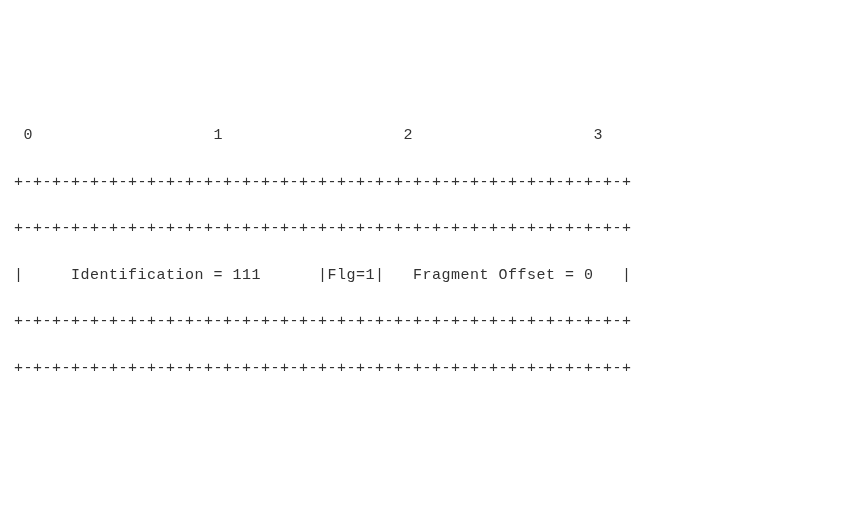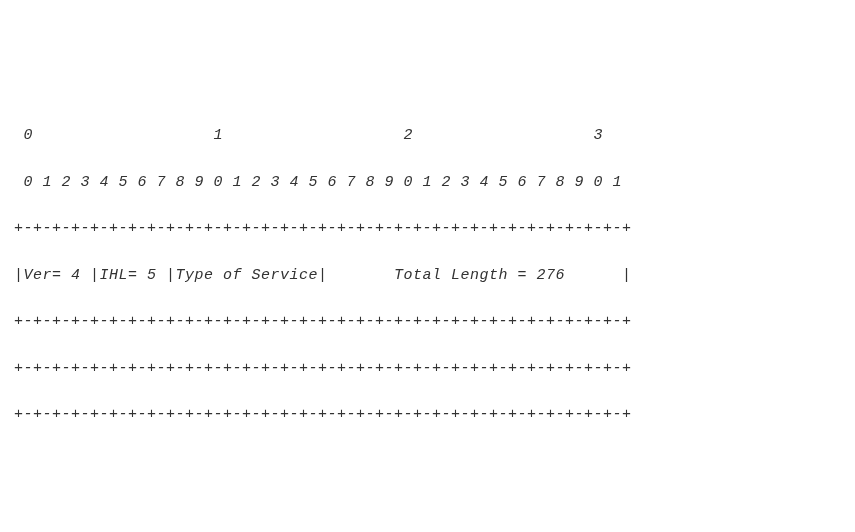--- a/index.html
+++ b/index.html
@@ -16,34 +16,32 @@
       padding: 8px 14px;
       white-space: pre;
       line-height: 1.55;
       position: relative;
     }
     .diagram {
       white-space: pre;
     }
     .line {
       display: block;
-      font-style: italic;
     }
   </style>
 </head>
 <body>
 
 
 
 <div class="diagram">
 <span class="line"> 0                   1                   2                   3</span>
-<span class="line"> 0 1 2 3 4 5 6 7 8 9 0 1 2 3 4 5 6 7 8 9 0 1 2 3 4 5 6 7 8 9 0 1</span>
 <span class="line">+-+-+-+-+-+-+-+-+-+-+-+-+-+-+-+-+-+-+-+-+-+-+-+-+-+-+-+-+-+-+-+-+</span>
-<span class="line">|Ver= 4 |IHL= 5 |Type of Service|       Total Length = 276      |</span>
 <span class="line">+-+-+-+-+-+-+-+-+-+-+-+-+-+-+-+-+-+-+-+-+-+-+-+-+-+-+-+-+-+-+-+-+</span>
+<span class="line">|     Identification = 111      |Flg=1|   Fragment Offset = 0   |</span>
 <span class="line">+-+-+-+-+-+-+-+-+-+-+-+-+-+-+-+-+-+-+-+-+-+-+-+-+-+-+-+-+-+-+-+-+</span>
 <span class="line">+-+-+-+-+-+-+-+-+-+-+-+-+-+-+-+-+-+-+-+-+-+-+-+-+-+-+-+-+-+-+-+-+</span>
 
 
 
 
 
 
 
 

